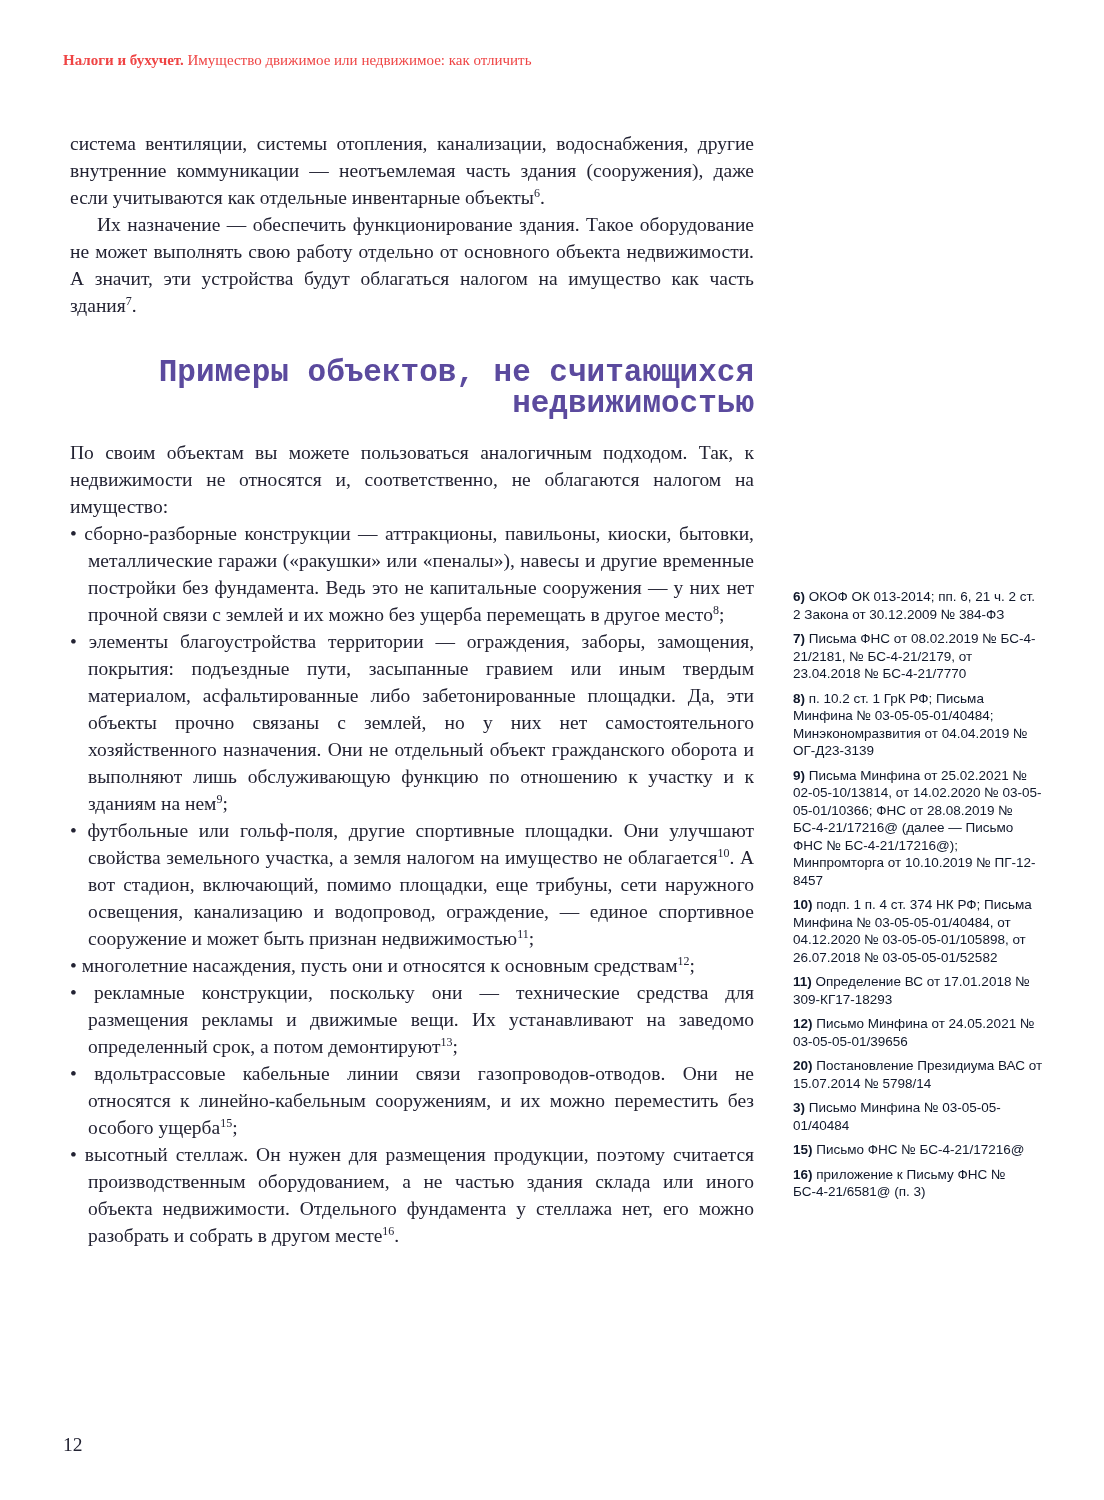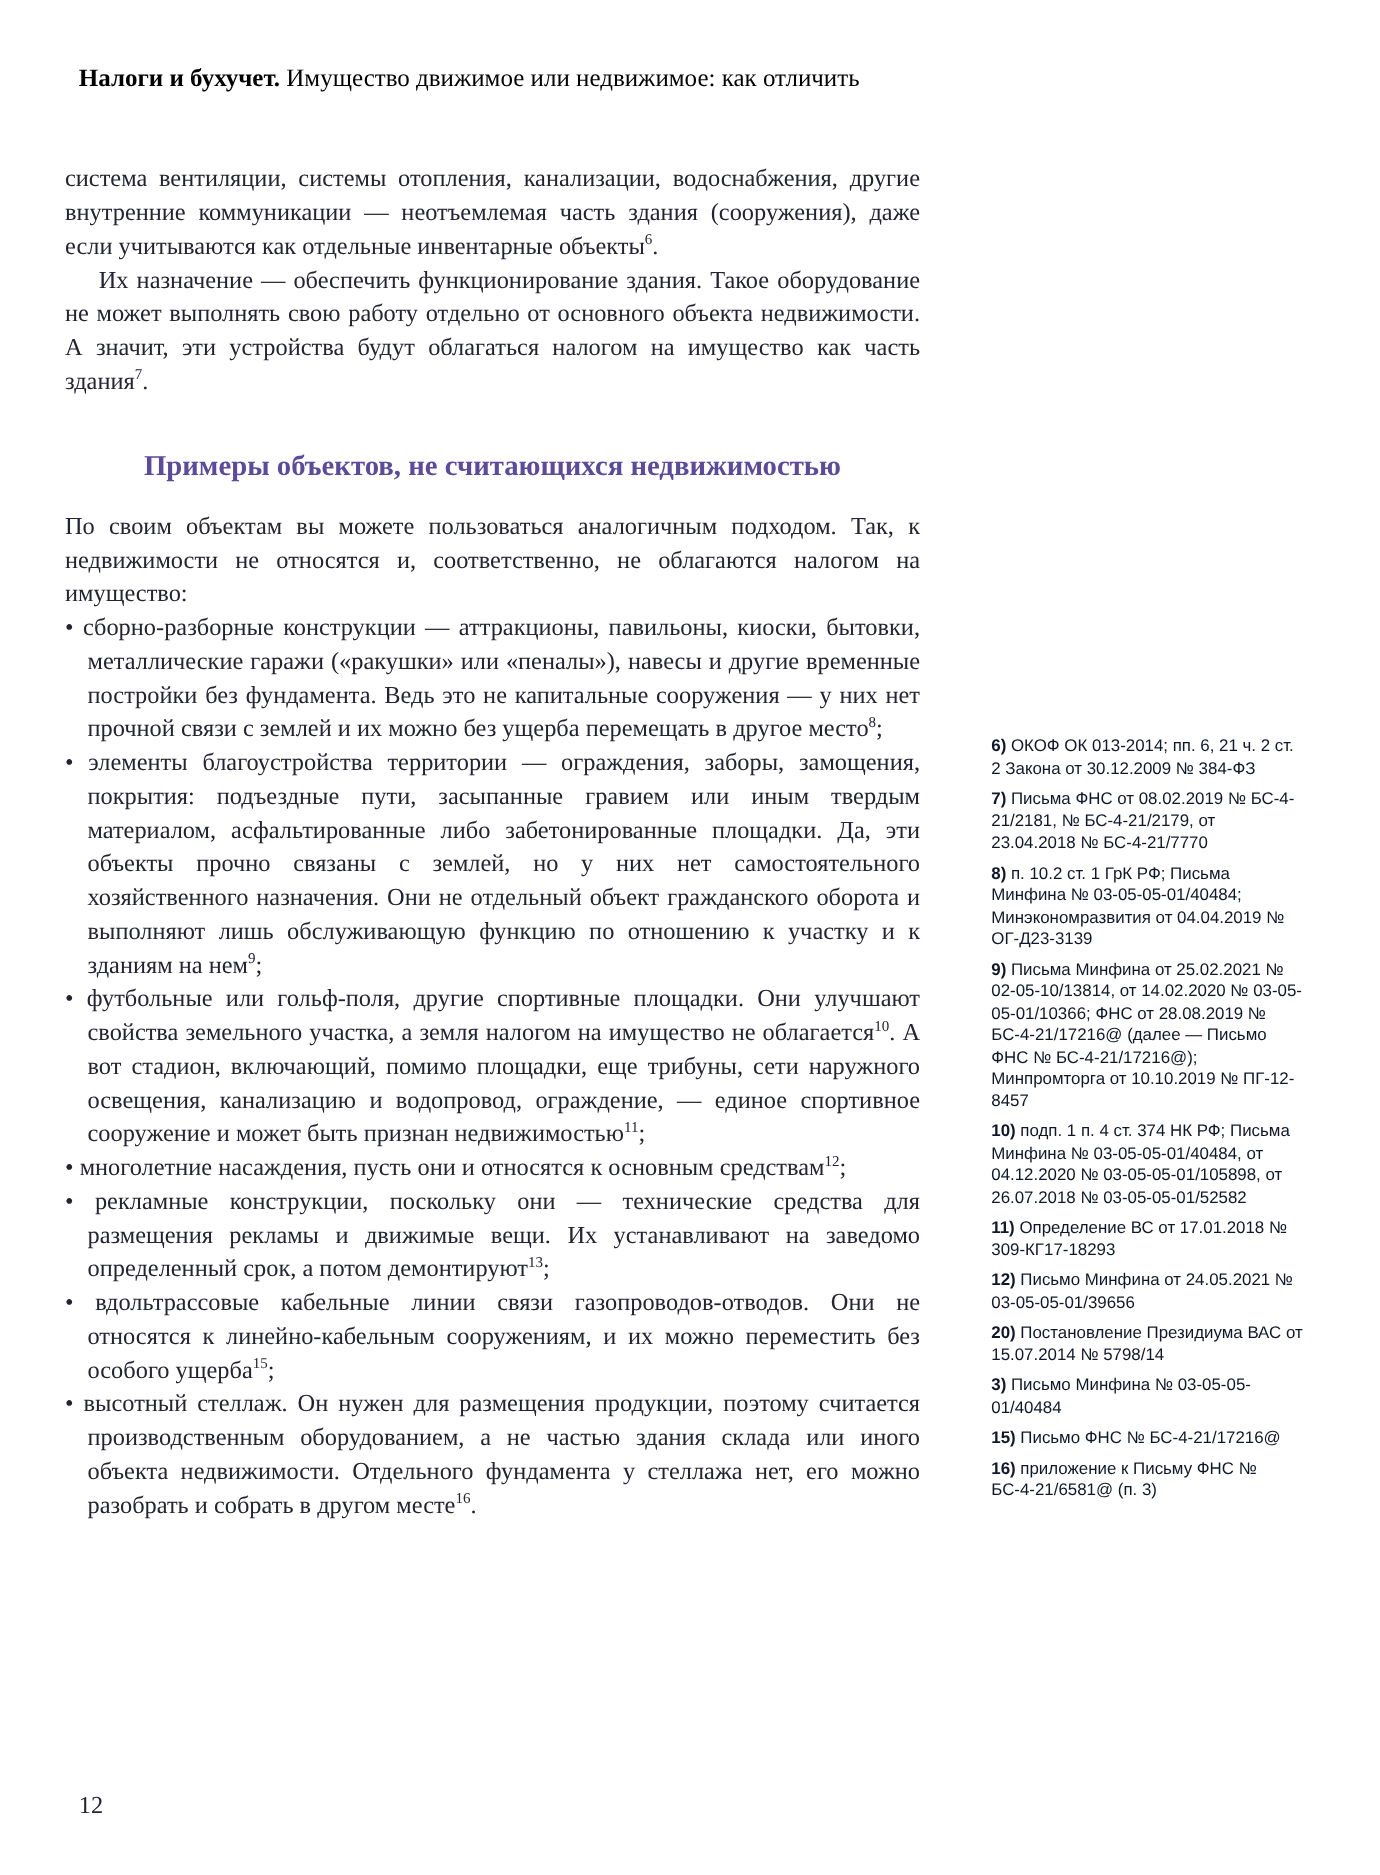--- a/index.html
+++ b/index.html
@@ -7,37 +7,37 @@
     position:relative;
     width:1104px;height:1500px;
     background:#ffffff;
     margin:0 auto;
     font-family:"Liberation Serif","DejaVu Serif",serif;
     color:#232333;
     overflow:hidden;
   }
   .runninghead{
     position:absolute;left:63px;top:52px;width:900px;
-    font-size:20px;color:#000000;font-family:Liberation Serif, serif;
+    font-size:15px;color:#ef4444;font-family:Liberation Serif, serif;
   }
   .runninghead b{font-weight:bold;}
   .main-col{
-    position:absolute;left:52px;top:130px;width:684px;
+    position:absolute;left:70px;top:130px;width:684px;
     font-size:19.5px;line-height:27px;text-align:justify;
   }
   .para{margin:0;}
   .para.indent{text-indent:27px;}
   sup{font-size:12px;line-height:0;vertical-align:super;}
   .section-heading{
-    font-family:Liberation Serif, serif;
+    font-family:Liberation Mono, monospace;
     font-weight:bold;
     color:#5b4a9e;
-    font-size:23px;line-height:31px;
+    font-size:31px;line-height:31px;
     margin:38px 0 20px 0;
-    text-align:center;
+    text-align:right;
   }
   .bullet-item{
     padding-left:18px;text-indent:-18px;
     margin:0;
   }
   .dot{display:inline;}
   .sidebar{
     position:absolute;left:793px;top:588px;width:250px;
     font-family:"Liberation Sans","DejaVu Sans",sans-serif;
     font-size:13.5px;line-height:17.5px;

